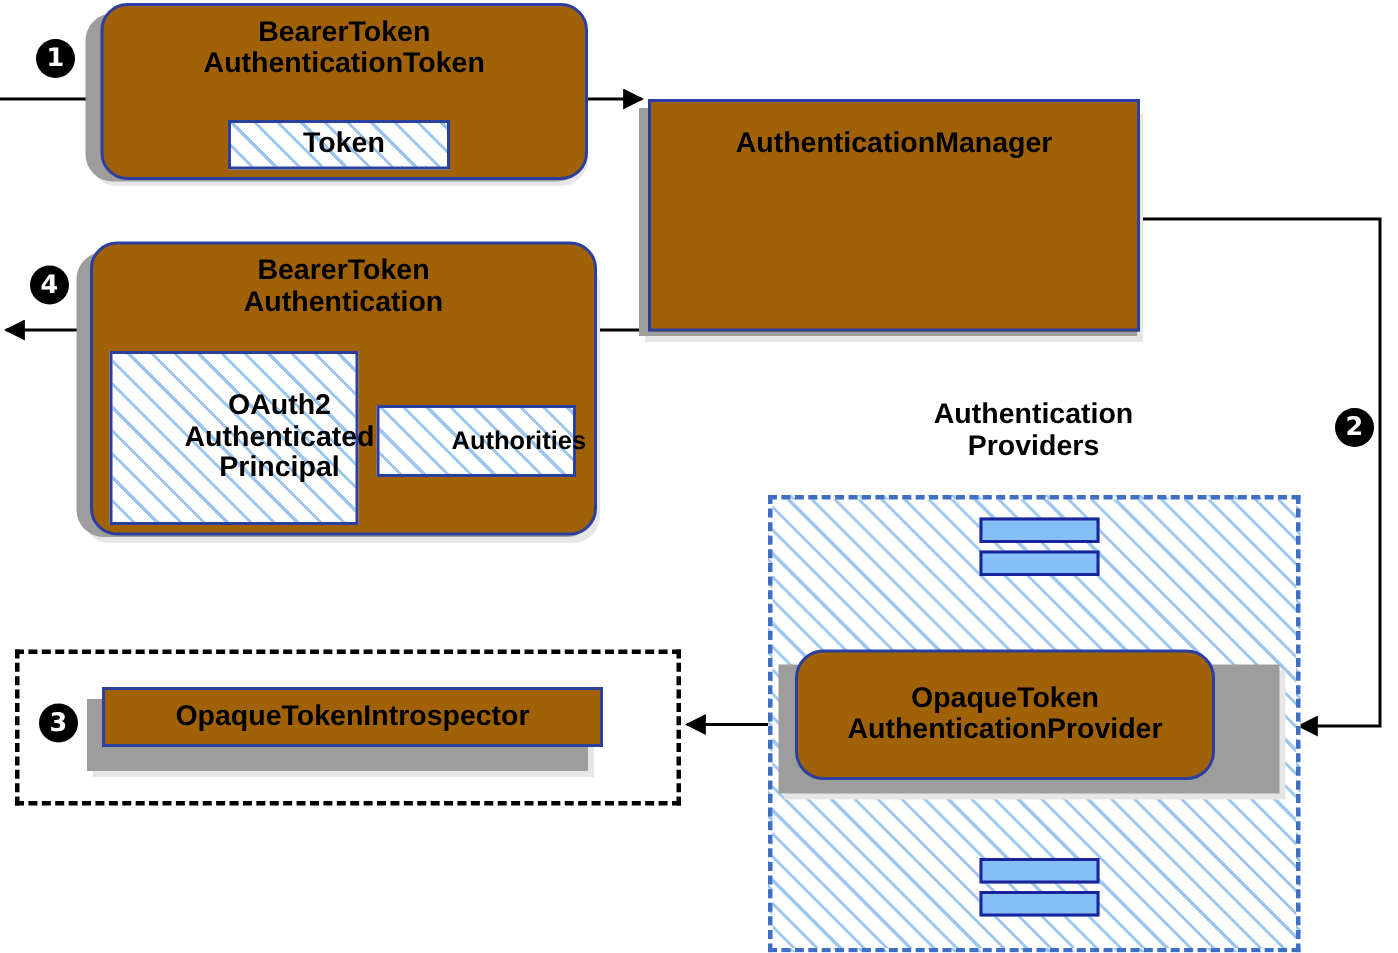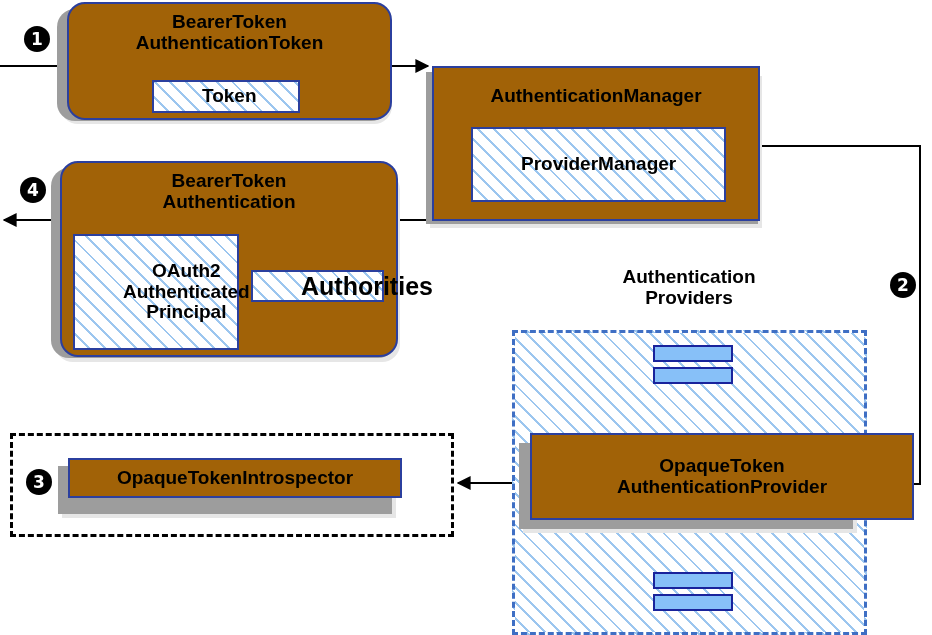--- a/index.html
+++ b/index.html
@@ -91,49 +91,46 @@
 AuthenticationToken</div>
     <div class="inner hatch" style="left:83px;top:76px;width:148px;height:33px;font-size:19px;">
       <span>Token</span>
     </div>
   </div>
 
   <div class="shadow2" style="left:430px;top:76px;width:332px;height:152px;"></div>
   <div class="shadow" style="left:426px;top:72px;width:332px;height:152px;"></div>
   <div class="node" style="left:432px;top:66px;width:328px;height:155px;font-size:19px;padding-top:18px;">
     <div class="title">AuthenticationManager</div>
-    <div class="inner hatch" style="left:37px;top:59px;width:255px;height:75px;font-size:19px;">
-      <span>ProviderManager</span>
-    </div>
   </div>
 
   <div class="shadow2 rounded" style="left:55px;top:172px;width:345px;height:190px;"></div>
   <div class="shadow rounded" style="left:51px;top:168px;width:345px;height:190px;"></div>
   <div class="node rounded" style="left:60px;top:161px;width:338px;height:196px;font-size:19px;padding-top:8px;">
     <div class="title">BearerToken
 Authentication</div>
     <div class="inner hatch" style="left:11px;top:71px;width:166px;height:116px;font-size:19px;">
       <span>OAuth2
 Authenticated
 Principal</span>
     </div>
-    <div class="inner hatch" style="left:189px;top:107px;width:133px;height:32px;font-size:25px;">
+    <div class="inner hatch" style="left:189px;top:107px;width:133px;height:48px;font-size:17px;">
       <span>Authorities</span>
     </div>
   </div>
 
   <div class="shadow2" style="left:62px;top:470px;width:334px;height:48px;"></div>
   <div class="shadow" style="left:58px;top:466px;width:334px;height:48px;"></div>
   <div class="node" style="left:68px;top:458px;width:334px;height:40px;font-size:19px;justify-content:center;">
     <div class="title">OpaqueTokenIntrospector</div>
   </div>
 
   <div class="shadow2" style="left:523px;top:447px;width:334px;height:86px;"></div>
   <div class="shadow" style="left:519px;top:443px;width:334px;height:86px;"></div>
-  <div class="node" style="left:530px;top:433px;width:384px;height:87px;font-size:19px;justify-content:center;">
+  <div class="node" style="left:530px;top:433px;width:280px;height:87px;font-size:19px;justify-content:center;border-radius:19px;">
     <div class="title">OpaqueToken
 AuthenticationProvider</div>
   </div>
 
   <div class="bar" style="left:653px;top:345px;width:80px;height:17px;"></div>
   <div class="bar" style="left:653px;top:367px;width:80px;height:17px;"></div>
   <div class="bar" style="left:653px;top:572px;width:80px;height:17px;"></div>
   <div class="bar" style="left:653px;top:594px;width:80px;height:17px;"></div>
 
   <div class="circle" style="left:24px;top:26px;">1</div>

